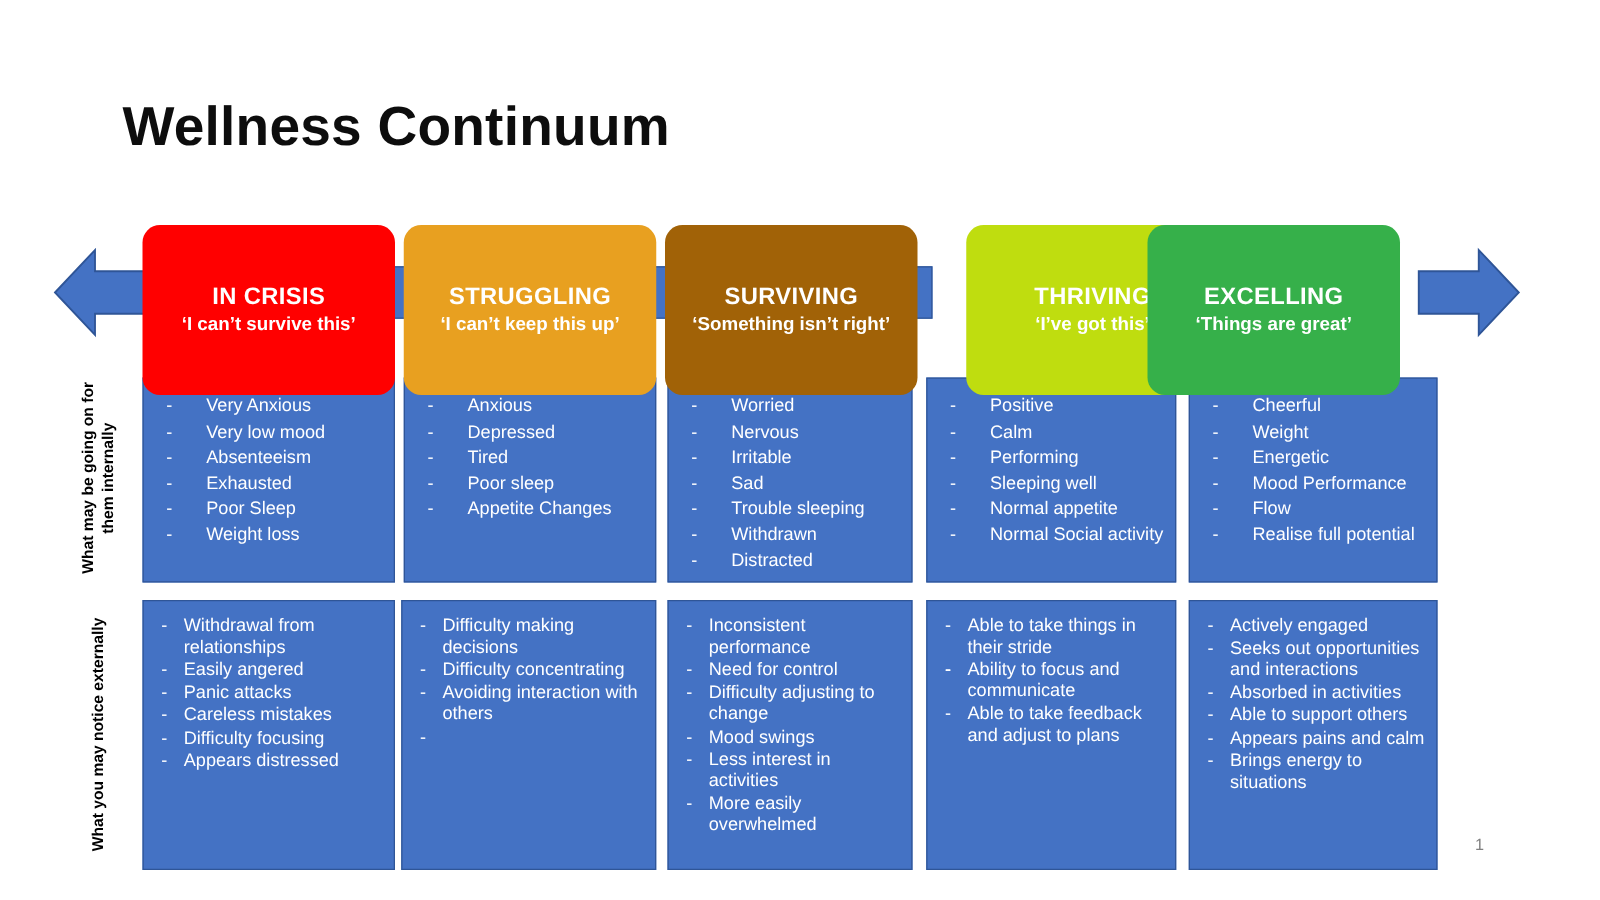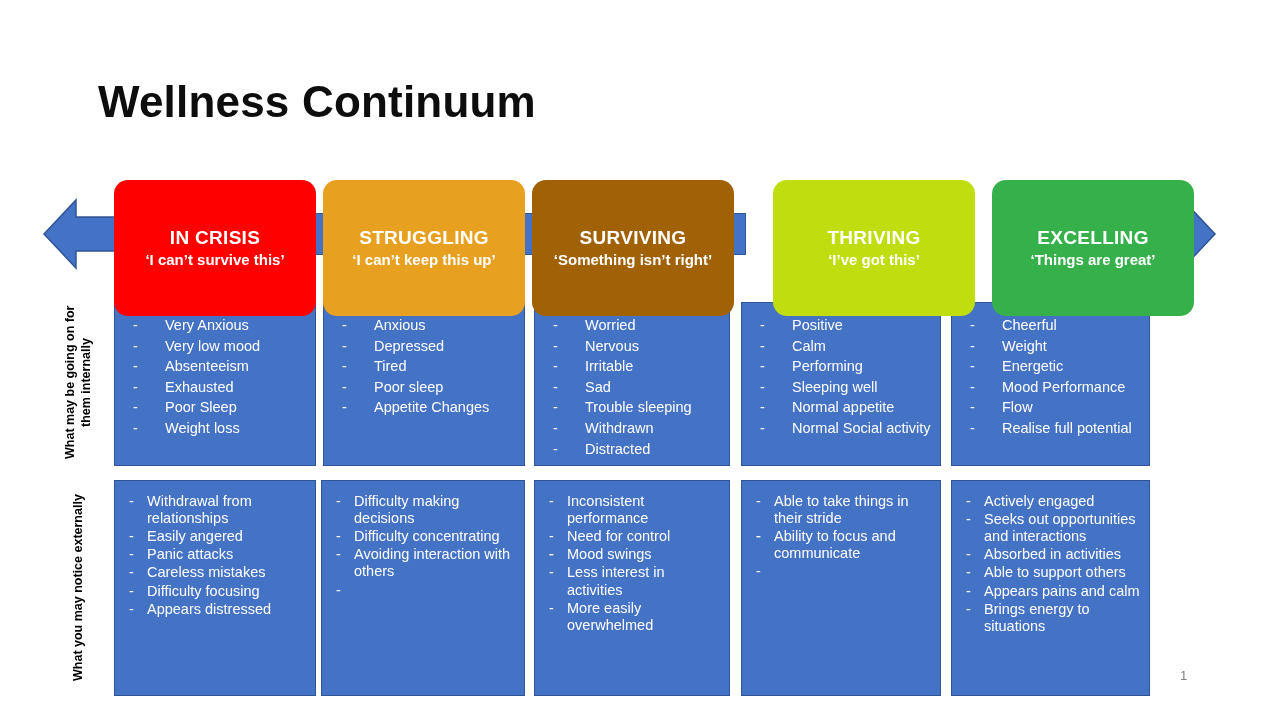--- a/index.html
+++ b/index.html
@@ -180,21 +180,21 @@
   <div class="stage-sub">‘I can’t keep this up’</div>
 </div>
 <div class="stage-box" style="left:532px;width:202px;background:#a16207;">
   <div class="stage-title">SURVIVING</div>
   <div class="stage-sub">‘Something isn’t right’</div>
 </div>
 <div class="stage-box" style="left:741px;width:202px;background:#BFDD0F;margin-left:32px;">
   <div class="stage-title">THRIVING</div>
   <div class="stage-sub">‘I’ve got this’</div>
 </div>
-<div class="stage-box" style="left:992px;width:202px;background:#36B04A;">
+<div class="stage-box" style="left:918px;width:202px;background:#36B04A;">
   <div class="stage-title">EXCELLING</div>
   <div class="stage-sub">‘Things are great’</div>
 </div>
 
 <div class="row-label" id="row-label-internal">What may be going on for them internally</div>
 <div class="row-label" id="row-label-external">What you may notice externally</div>
 
 <div class="content-box row-internal" style="left:114px;width:202px;">
     <ul>
       <li><span class="dash">-</span><span>Very Anxious</span></li>
@@ -261,32 +261,32 @@
       <li><span class="dash">-</span><span>Difficulty making decisions</span></li>
       <li><span class="dash">-</span><span>Difficulty concentrating</span></li>
       <li><span class="dash">-</span><span>Avoiding interaction with others</span></li>
       <li><span class="dash">-</span></li>
     </ul>
   </div>
 <div class="content-box row-external" style="left:534px;width:196px;">
     <ul>
       <li><span class="dash">-</span><span>Inconsistent performance</span></li>
       <li><span class="dash">-</span><span>Need for control</span></li>
-      <li><span class="dash">-</span></li>
+      <li><span class="dash">-</span><span>Difficulty adjusting to change</span></li>
       <li><span class="dash">-</span><span>Mood swings</span></li>
       <li><span class="dash">-</span><span>Less interest in activities</span></li>
       <li><span class="dash">-</span><span>More easily overwhelmed</span></li>
     </ul>
   </div>
 <div class="content-box row-external" style="left:741px;width:200px;">
     <ul>
       <li><span class="dash">-</span><span>Able to take things in their stride</span></li>
       <li><span class="dash">-</span></li>
       <li><span class="dash">-</span><span>Ability to focus and communicate</span></li>
-      <li><span class="dash">-</span></li>
+      <li><span class="dash">-</span><span>Able to take feedback and adjust to plans</span></li>
     </ul>
   </div>
 <div class="content-box row-external" style="left:951px;width:199px;">
     <ul>
       <li><span class="dash">-</span><span>Actively engaged</span></li>
       <li><span class="dash">-</span><span>Seeks out opportunities and interactions</span></li>
       <li><span class="dash">-</span><span>Absorbed in activities</span></li>
       <li><span class="dash">-</span><span>Able to support others</span></li>
       <li><span class="dash">-</span><span>Appears pains and calm</span></li>
       <li><span class="dash">-</span><span>Brings energy to situations</span></li>

